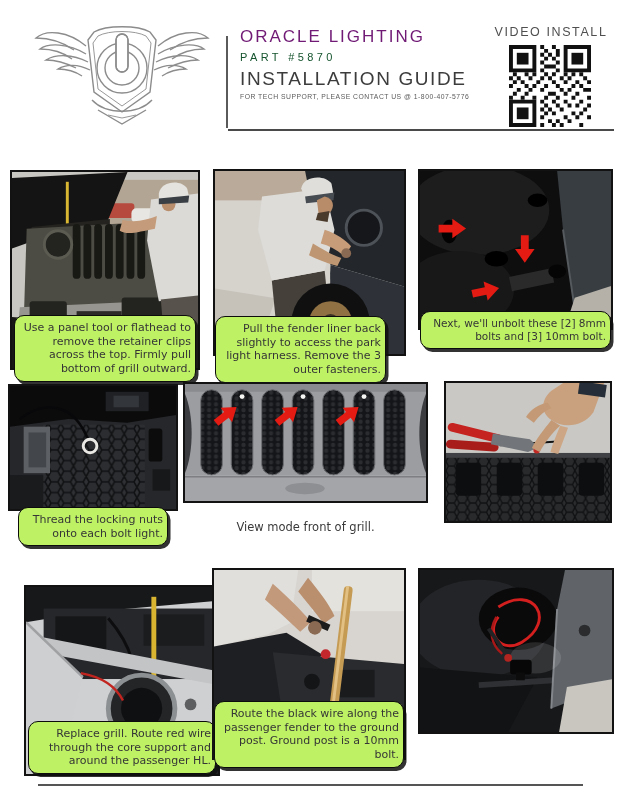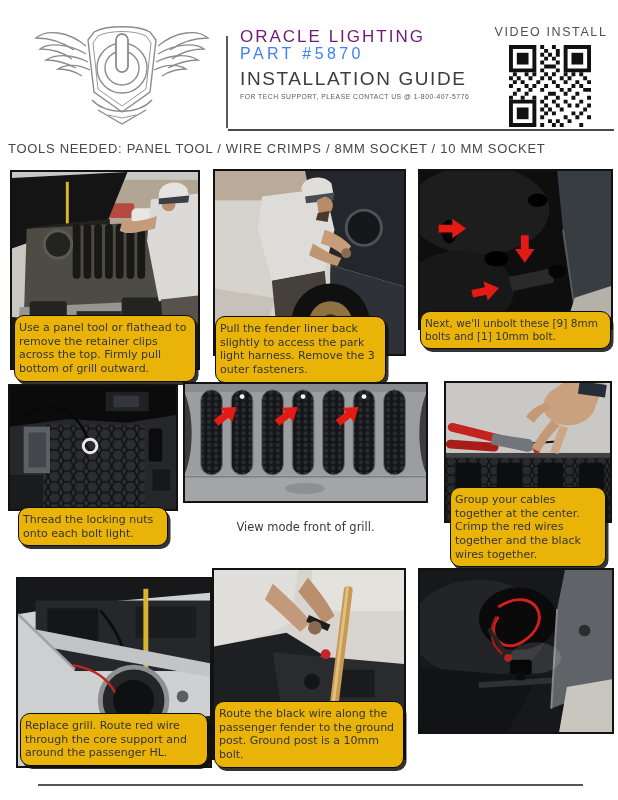--- a/index.html
+++ b/index.html
@@ -5,36 +5,36 @@
   html,body{margin:0;padding:0;background:#ffffff;}
   .page{position:relative;width:618px;height:800px;background:#ffffff;overflow:hidden;
         font-family:"Liberation Sans",sans-serif;}
 
   
   .logo{position:absolute;left:34px;top:18px;}
   .vrule{position:absolute;left:226px;top:36px;width:2px;height:92px;background:#5a5a5a;}
   .hdr-text{position:absolute;left:240px;top:28px;}
   .hdr-brand{font-size:17px;color:#701a75;letter-spacing:2px;line-height:1;}
   .hdr-product{font-size:12.5px;color:#585858;letter-spacing:3.4px;margin-top:8px;}
-  .hdr-part{font-size:16px;color:#3b82f6;letter-spacing:3.4px;}
+  .hdr-part{font-size:11px;color:#14532d;letter-spacing:3.4px;margin-top:6px;}
   .hdr-doc{font-size:19px;color:#3c3c3c;letter-spacing:1.6px;margin-top:5px;}
   .hdr-support{font-size:6.8px;color:#5a5a5a;letter-spacing:0.5px;margin-top:3px;}
   .hdr-rule{position:absolute;left:228px;top:129px;width:386px;height:2px;background:#4a4a4a;}
   .video-label{position:absolute;left:492px;top:25px;width:118px;text-align:center;
                font-size:12.5px;letter-spacing:1.6px;color:#4f4f4f;}
   .qr{position:absolute;left:509px;top:45px;width:82px;height:82px;}
 
   
   .tools{position:absolute;left:8px;top:141px;font-size:13px;letter-spacing:0.7px;color:#474747;}
 
   
   .cell{position:absolute;}
   svg.photo{display:block;box-sizing:border-box;border:2px solid #121212;background:#ddd;}
-  .bubble{position:absolute;background:#eab308;border:1.6px solid #0c0c0c;border-radius:10px;
-          padding:5px 4px;font-size:11px;line-height:1.24;color:#363636;text-align:left;
+  .bubble{position:absolute;background:#bef264;border:1.6px solid #0c0c0c;border-radius:10px;
+          padding:5px 4px;font-size:11px;line-height:1.24;color:#363636;text-align:right;
           font-family:"DejaVu Sans",sans-serif;box-shadow:2.5px 3px 0 rgba(15,15,15,0.85);}
   .plaincap{position:absolute;left:0;width:100%;text-align:center;font-size:11.5px;color:#3a3a3a;
             font-family:"DejaVu Sans",sans-serif;}
 
   .c1{left:10px;top:170px;width:190px;}   .c1 .bubble{left:4px;right:4px;top:145px;}
   .c2{left:213px;top:169px;width:175px;}  .c2 .bubble{left:2px;right:2px;top:147px;}
   .c3{left:418px;top:169px;width:195px;}  .c3 .bubble{left:2px;right:2px;top:142px;font-size:10.5px;}
   .c4{left:8px;top:384px;width:170px;}    .c4 .bubble{left:10px;right:10px;top:123px;}
   .c5{left:183px;top:382px;width:245px;}  .c5 .plaincap{top:138px;}
   .c6{left:444px;top:381px;width:168px;}  .c6 .bubble{left:6px;right:6px;top:106px;}
@@ -115,21 +115,20 @@
                M32,64h4v4h-4z M40,64h4v4h-4z M52,64h4v4h-4z M76,64h4v4h-4z
                M36,68h4v4h-4z M44,68h4v4h-4z M64,68h4v4h-4z M72,68h4v4h-4z
                M32,72h4v4h-4z M56,72h4v4h-4z M68,72h4v4h-4z M80,72h4v4h-4z
                M40,76h4v4h-4z M48,76h4v4h-4z M60,76h4v4h-4z
                M32,80h4v4h-4z M44,80h4v4h-4z M52,80h4v4h-4z M72,80h4v4h-4z"></path>
     </g>
   </svg>
 
   <div class="hdr-rule"></div>
 
-  <div class="tools">TOOLS NEEDED: PANEL TOOL / WIRE CRIMPS / 8MM SOCKET / 10 MM SOCKET</div>
 
   <figure class="cell c1" style="margin:0">
     <svg class="photo" width="190" height="200" viewBox="0 0 190 200" preserveAspectRatio="none">
       <rect width="190" height="200" fill="#c9c7c1"></rect>
       <rect x="95" y="8" width="95" height="54" fill="#b3a593"></rect>
       <rect x="95" y="32" width="30" height="15" rx="3" fill="#b64a3e"></rect>
       <rect x="122" y="37" width="46" height="15" rx="5" fill="#e7e6e2"></rect>
       <path d="M0,78 L0,6 L118,0 L96,54 L28,68 Z" fill="#141414"></path>
       <rect x="55" y="10" width="3" height="58" fill="#d9b733"></rect>
       <path d="M20,56 L100,48 L100,76 L20,82 Z" fill="#24231f"></path>
@@ -200,21 +199,21 @@
       <ellipse cx="78" cy="90" rx="12" ry="8" fill="#000000"></ellipse>
       <ellipse cx="120" cy="30" rx="10" ry="7" fill="#000000"></ellipse>
       <ellipse cx="140" cy="103" rx="9" ry="7" fill="#050505"></ellipse>
       <ellipse cx="30" cy="62" rx="8" ry="12" fill="#030303"></ellipse>
       <g fill="#e41b13">
         <path transform="translate(33,59)" d="M-14,-4 H0 V-10 L14,0 L0,10 V4 H-14 Z"></path>
         <path transform="translate(107,80) rotate(90)" d="M-14,-4 H0 V-10 L14,0 L0,10 V4 H-14 Z"></path>
         <path transform="translate(67,123) rotate(-12)" d="M-14,-4 H0 V-10 L14,0 L0,10 V4 H-14 Z"></path>
       </g>
     </svg>
-    <figcaption class="bubble">Next, we'll unbolt these [9] 8mm bolts and [1] 10mm bolt.</figcaption>
+    <figcaption class="bubble">Next, we'll unbolt these [2] 8mm bolts and [3] 10mm bolt.</figcaption>
   </figure>
 
   <figure class="cell c4" style="margin:0">
     <svg class="photo" width="170" height="127" viewBox="0 0 170 127" preserveAspectRatio="none">
       <defs>
         <pattern id="hx4" width="13" height="11" patternUnits="userSpaceOnUse">
           <rect width="13" height="11" fill="#303134"></rect>
           <path d="M3,0 L10,0 L13,5.5 L10,11 L3,11 L0,5.5 Z" fill="#2c2d30" stroke="#101113" stroke-width="1.6"></path>
         </pattern>
       </defs>
@@ -293,24 +292,23 @@
       <rect x="2" y="40" width="58" height="9" rx="4.5" fill="#c5231f" transform="rotate(14 2 44)"></rect>
       <rect x="0" y="58" width="54" height="9" rx="4.5" fill="#a81d1a" transform="rotate(4 0 62)"></rect>
       <path d="M48,52 L86,58 L95,66 L84,71 L46,63 Z" fill="#72767a"></path>
       <circle cx="93" cy="69" r="3.5" fill="#c02824"></circle>
       <path d="M120,0 L162,0 L151,30 C141,45 120,47 108,38 C96,30 98,16 108,8 Z" fill="#c9a17e"></path>
       <path d="M108,38 C100,48 92,58 88,67 L96,71 C102,60 110,50 117,44 Z" fill="#c49a76"></path>
       <path d="M117,44 C113,54 109,63 107,71 L115,73 C119,62 123,52 125,46 Z" fill="#cda685"></path>
       <path d="M104,20 C94,22 86,28 82,35 L90,41 C96,33 102,28 108,26 Z" fill="#c49a76"></path>
       <rect x="136" y="0" width="28" height="13" fill="#252e38" transform="rotate(8 150 6)"></rect>
     </svg>
-    <figcaption class="bubble">Group your cables together at the center. Crimp the red wires together and the black wires together.</figcaption>
-  </figure>
-
-  <figure class="cell c7" style="margin:8px">
+  </figure>
+
+  <figure class="cell c7" style="margin:16px">
     <svg class="photo" width="196" height="191" viewBox="0 0 196 191" preserveAspectRatio="none">
       <rect width="196" height="191" fill="#cfd0d2"></rect>
       <path d="M0,0 H196 V14 L60,26 L0,36 Z" fill="#17181a"></path>
       <rect x="18" y="22" width="178" height="72" fill="#26272a"></rect>
       <rect x="30" y="30" width="52" height="36" fill="#151617"></rect>
       <rect x="120" y="28" width="62" height="32" fill="#1b1c1e"></rect>
       <path d="M84,32 C96,46 104,60 108,74" stroke="#0d0d0f" stroke-width="3" fill="none"></path>
       <rect x="128" y="10" width="5" height="84" fill="#d8b430"></rect>
       <path d="M0,48 L196,86 L196,100 L0,64 Z" fill="#c2c4c6"></path>
       <path d="M0,36 L58,92 L34,191 L0,191 Z" fill="#cdcfd1"></path>

